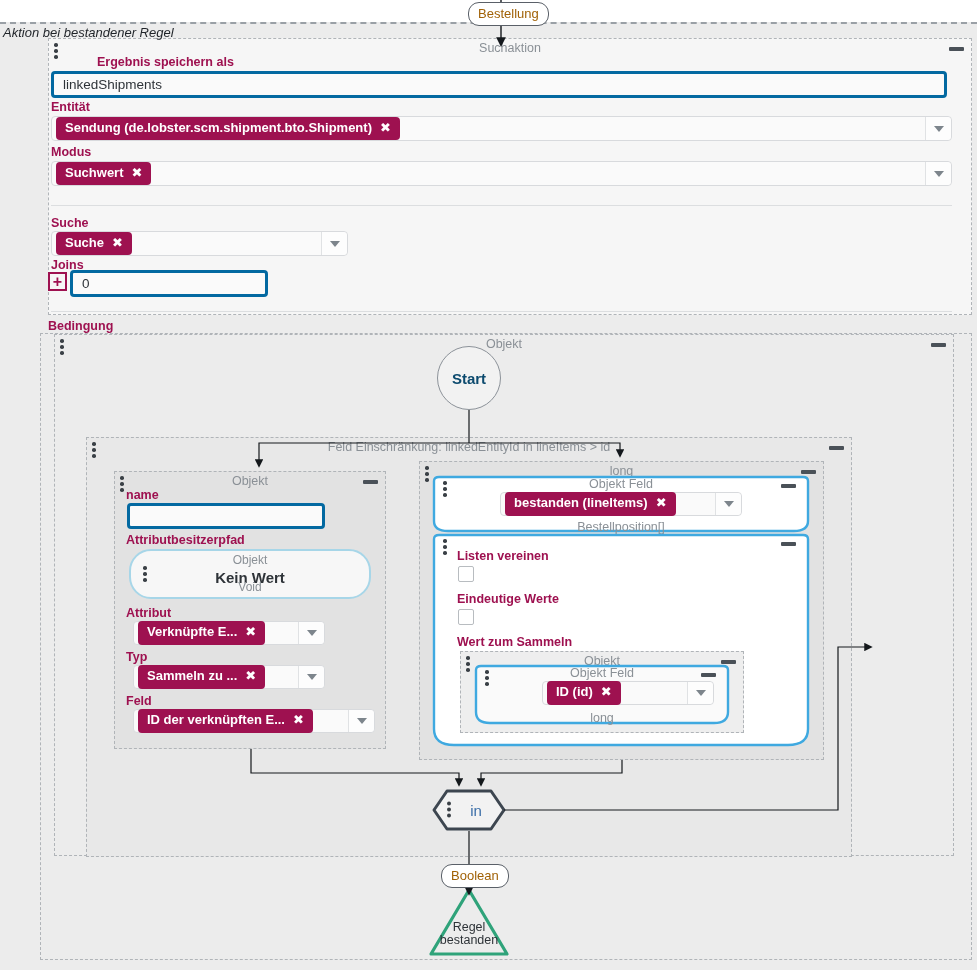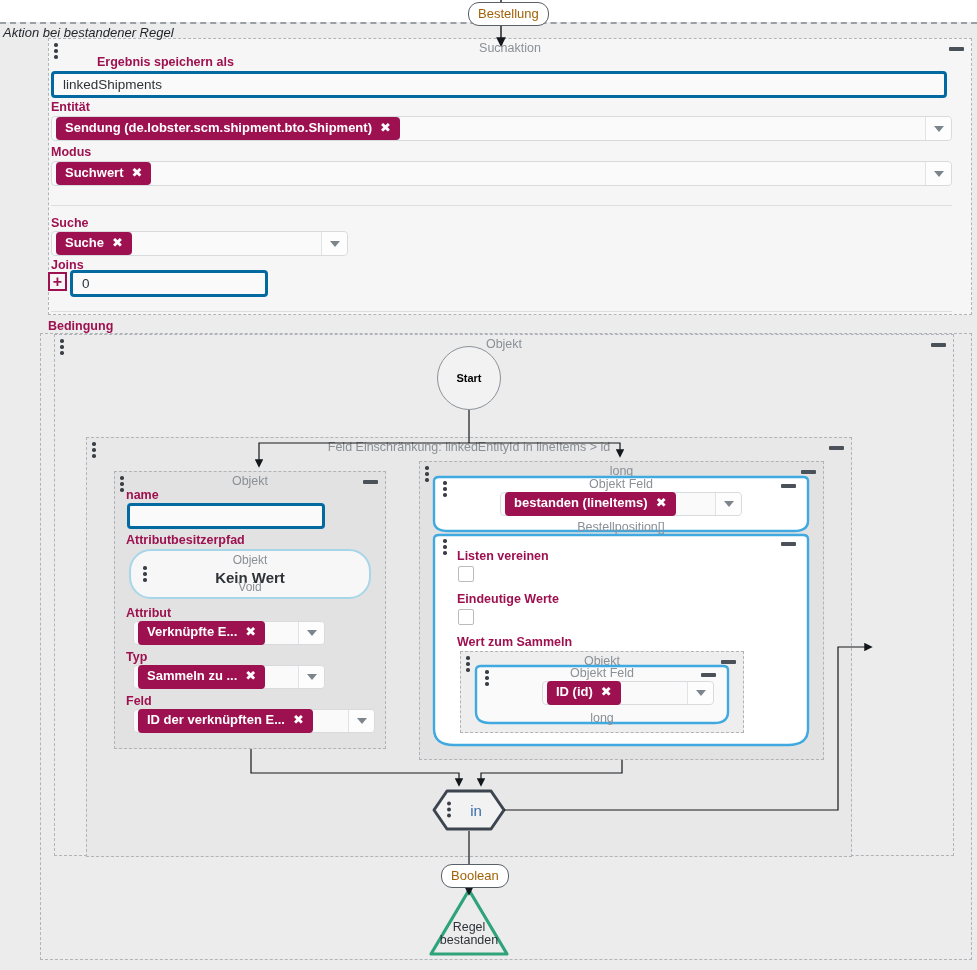--- a/index.html
+++ b/index.html
@@ -209,23 +209,23 @@
 
   
   .start-circle {
     position: absolute;
     border: 1.5px solid #8c9299;
     border-radius: 50%;
     background: #f2f2f2;
     display: flex;
     align-items: center;
     justify-content: center;
-    font-size: 11px;
+    font-size: 15px;
     font-weight: bold;
-    color: #000000;
+    color: #0c4a6e;
   }
 
   
   .hexnode { position: absolute; }
   .hexnode .hx-label {
     position: absolute;
     left: 0; right: 0; top: 50%;
     transform: translateY(-50%);
     text-align: center;
     font-size: 15px;

